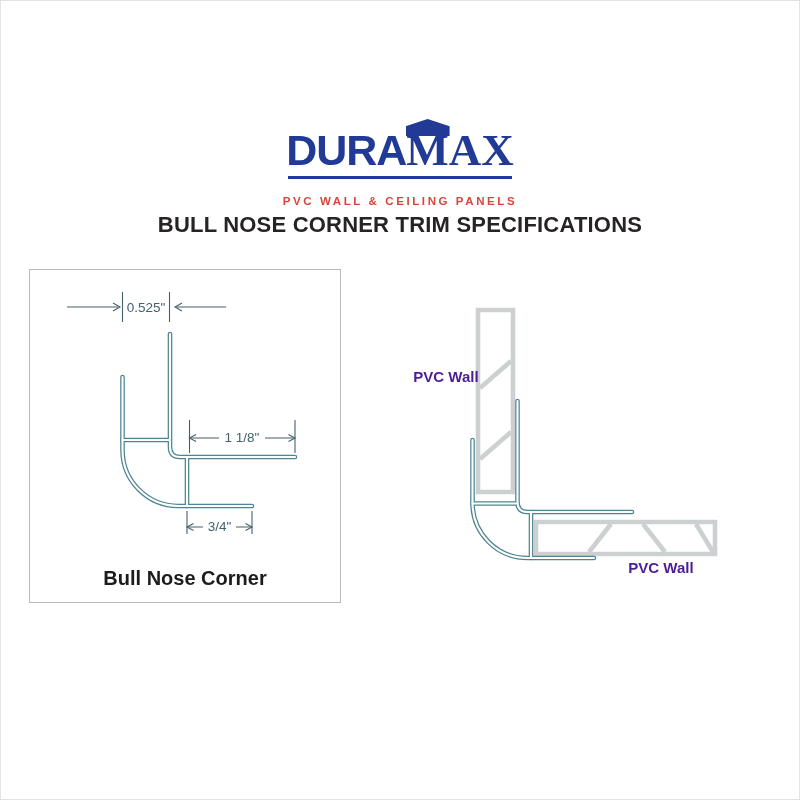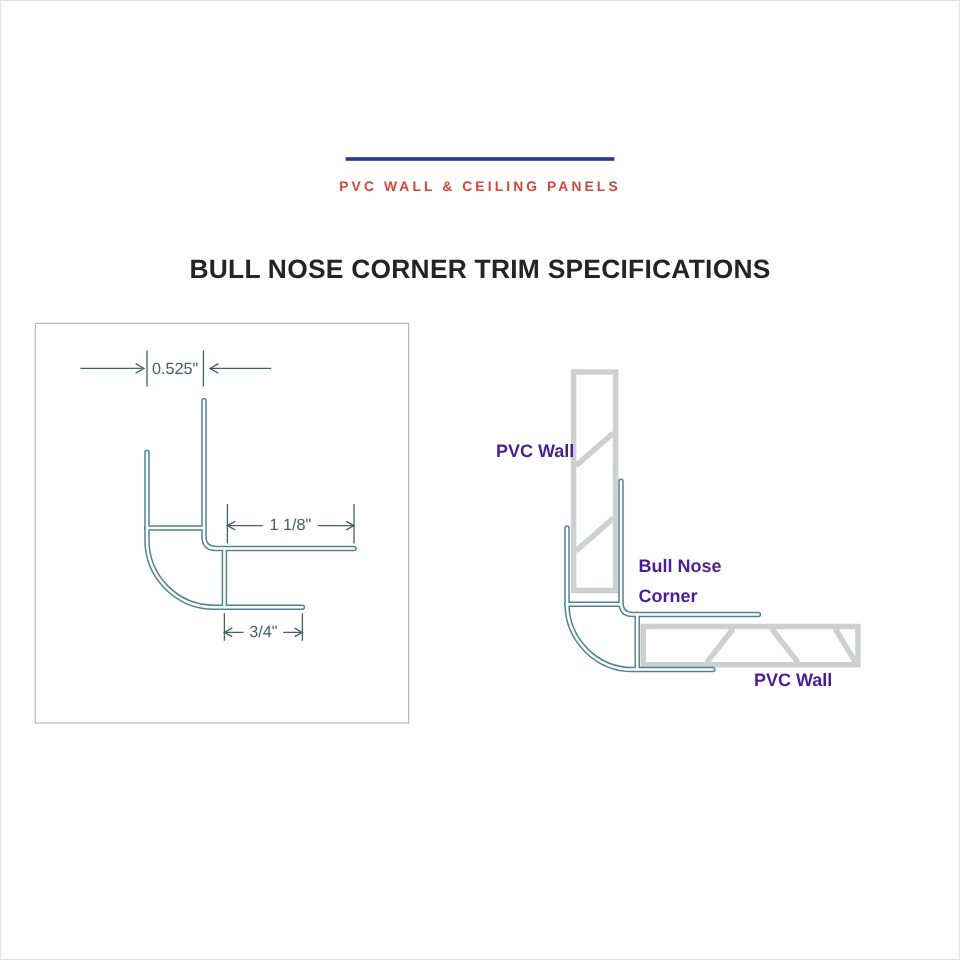--- a/index.html
+++ b/index.html
@@ -35,20 +35,27 @@
   #label-wall-top{left:404px;top:363px;width:82px;text-align:center;}
   #label-trim{left:531px;top:459px;}
   #label-wall-bottom{left:617px;top:554px;width:86px;text-align:center;}
 </style>
 </head>
 <body>
 
 <div id="canvas">
 
   <div id="logo">
+    <div class="logo-text">
+      <span class="logo-dura">DURA</span>
+        <span class="logo-max">
+          <span class="logo-m"><span class="logo-roof"></span><span>M</span></span>
+          <span>AX</span>
+        </span>
+    </div>
     <div class="logo-rule"></div>
     <div class="logo-tagline">PVC WALL &amp; CEILING PANELS</div>
   </div>
 
   <div id="page-title">BULL NOSE CORNER TRIM SPECIFICATIONS</div>
 
   <div id="spec-box">
     <svg width="310" height="332" viewBox="0 0 310 332">
       <defs>
         <path id="p-tall" d="M140,64 L140,177 Q140,187 150,187 L265,187"></path>
@@ -91,20 +98,21 @@
       <g class="dim">
         <path d="M157,241 V264"></path>
         <path d="M222,241 V264"></path>
         <path d="M157,257 H222"></path>
         <path d="M163.5,253.5 L157,257 L163.5,260.5"></path>
         <path d="M215.5,253.5 L222,257 L215.5,260.5"></path>
       </g>
       <rect x="173" y="247" width="33" height="17" fill="#ffffff"></rect>
       <text class="dimtxt" x="189.5" y="261" text-anchor="middle">3/4"</text>
     </svg>
+    <div id="spec-caption">Bull Nose Corner</div>
   </div>
 
   <svg id="install-svg" style="position:absolute;left:390px;top:290px;" width="360" height="300" viewBox="0 0 360 300">
     <defs>
       <path id="q-tall" d="M126.5,110 L126.5,211 Q126.5,221 136.5,221 L241,221"></path>
       <path id="q-nose" d="M81.5,149 L81.5,212 A55,55 0 0 0 136.5,267 L203,267"></path>
       <path id="q-web" d="M81.5,212.5 L126.5,212.5"></path>
       <path id="q-inner" d="M140,221 L140,267"></path>
     </defs>
 
@@ -126,19 +134,15 @@
       <use href="#q-web" class="t-out"></use>
       <use href="#q-inner" class="t-out"></use>
       <use href="#q-tall" class="t-in"></use>
       <use href="#q-nose" class="t-in"></use>
       <use href="#q-web" class="t-in"></use>
       <use href="#q-inner" class="t-in"></use>
     </g>
   </svg>
 
   <div class="diagram-label" id="label-wall-top">PVC Wall</div>
-  <div class="diagram-label" id="label-trim">
-    <div>Bull Nose</div>
-    <div>Corner</div>
-  </div>
   <div class="diagram-label" id="label-wall-bottom">PVC Wall</div>
 
 </div>
 
 </body></html>

